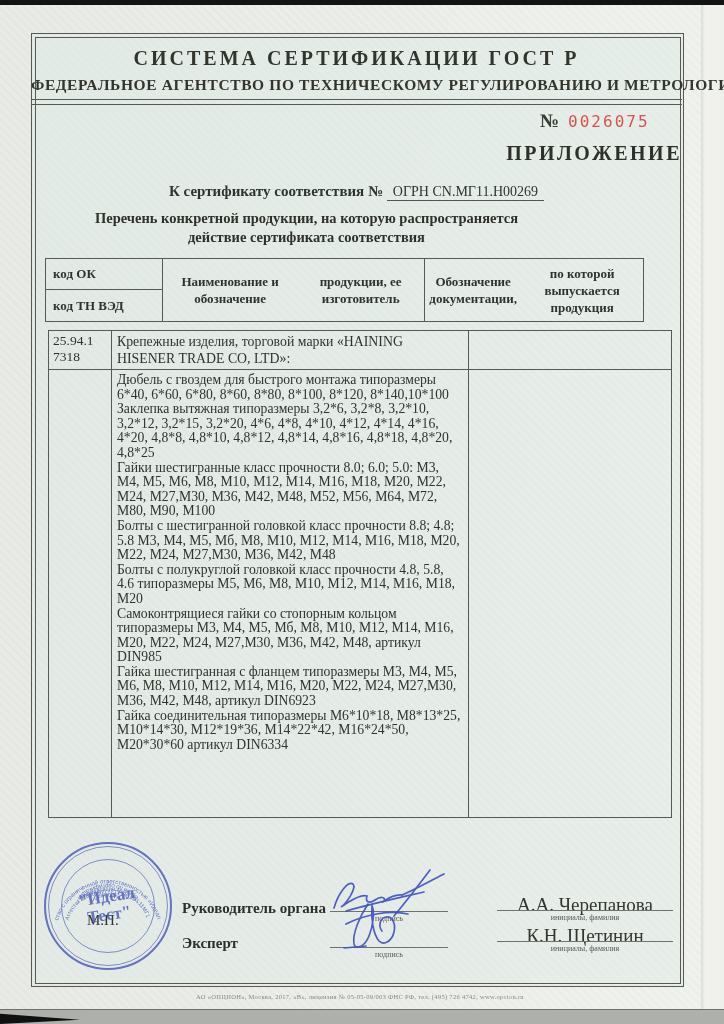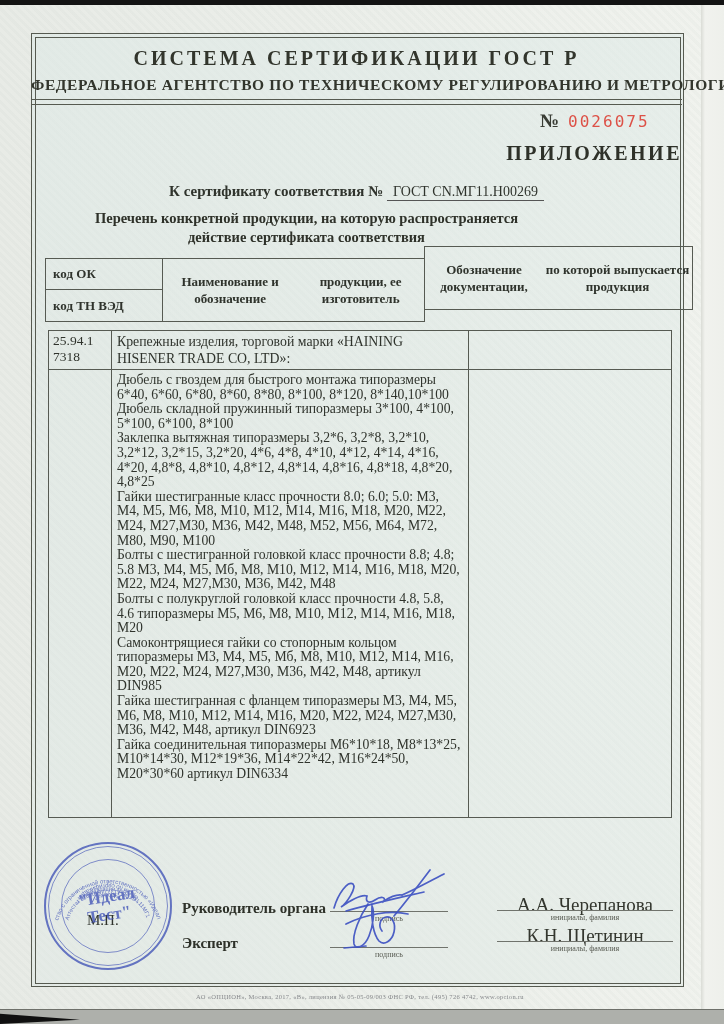--- a/index.html
+++ b/index.html
@@ -47,21 +47,21 @@
   .subtitle { position:absolute; left:31px; top:209px; width:551px; text-align:center;
     font-weight:bold; font-size:14.5px; line-height:19px; color:#2e3129; }
 
   
   .th { position:absolute; border:1px solid #565a52; box-sizing:border-box; font-weight:bold; font-size:13px; }
   .th1 { left:45px; top:258px; width:118px; height:64px; }
   .th1 .t { position:absolute; top:7px; left:7px; }
   .th1 .d { position:absolute; top:30px; left:0; right:0; border-top:1px solid #565a52; }
   .th1 .b { position:absolute; top:39px; left:7px; }
   .th2 { left:162px; top:258px; width:263px; height:64px; }
-  .th3 { left:424px; top:246px; width:269px; height:64px; }
+  .th3 { left:424px; top:258px; width:220px; height:64px; }
   .th.center { display:flex; flex-direction:row; justify-content:center; align-items:center; line-height:17px; text-align:center; }
 
   
   .tbl { position:absolute; left:48px; top:330px; width:624px; height:488px;
     border:1px solid #565a52; box-sizing:border-box; }
   .tbl .v1 { position:absolute; left:62px; top:0; bottom:0; border-left:1px solid #565a52; }
   .tbl .v2 { position:absolute; left:419px; top:0; bottom:0; border-left:1px solid #565a52; }
   .tbl .h1 { position:absolute; top:38px; left:0; right:0; border-top:1px solid #565a52; }
   .cell-code { position:absolute; left:4px; top:2px; font-size:13.5px; line-height:16px; }
   .cell-intro { position:absolute; left:68px; top:3px; width:344px; font-size:13.8px; line-height:16.5px; }
@@ -97,21 +97,21 @@
 
   <div class="form-no">
     <span class="nsign">№</span>
     <span class="digits">0026075</span>
   </div>
 
   <div class="doc-title">ПРИЛОЖЕНИЕ</div>
 
   <div class="cert-line">
     <span class="lbl">К сертификату соответствия №</span>
-    <span class="num">ГОСТ CN.МГ11.Н00269</span>
+    <span class="num">ОГРН CN.МГ11.Н00269</span>
   </div>
 
   <div class="subtitle">
     <div>Перечень конкретной продукции,  на которую распространяется</div>
     <div>действие сертификата соответствия</div>
   </div>
 
   <div class="th th1">
     <div class="t">код ОК</div>
     <div class="d"></div>
@@ -130,21 +130,20 @@
     <div class="v1"></div>
     <div class="v2"></div>
     <div class="h1"></div>
     <div class="cell-code">
       <div>25.94.1</div>
       <div>7318</div>
     </div>
     <div class="cell-intro">Крепежные изделия, торговой марки «HAINING HISENER TRADE CO, LTD»:</div>
     <div class="cell-items">
         <div class="item">Дюбель с гвоздем для быстрого монтажа типоразмеры 6*40, 6*60, 6*80, 8*60, 8*80, 8*100, 8*120, 8*140,10*100</div>
-        <div class="item">Дюбель складной пружинный типоразмеры 3*100, 4*100, 5*100, 6*100, 8*100</div>
         <div class="item">Заклепка вытяжная типоразмеры 3,2*6, 3,2*8, 3,2*10, 3,2*12, 3,2*15, 3,2*20, 4*6, 4*8, 4*10, 4*12, 4*14, 4*16, 4*20, 4,8*8, 4,8*10, 4,8*12, 4,8*14, 4,8*16, 4,8*18, 4,8*20, 4,8*25</div>
         <div class="item">Гайки шестигранные класс прочности 8.0; 6.0; 5.0: М3, М4, М5, М6, М8, М10, М12, М14, М16, М18, М20, М22, М24, М27,М30, М36, М42, М48, М52, М56, М64, М72, М80, М90, М100</div>
         <div class="item">Болты с шестигранной головкой класс прочности 8.8; 4.8; 5.8 М3, М4, М5, Мб, М8, М10, М12, М14, М16, М18, М20, М22, М24, М27,М30, М36, М42, М48</div>
         <div class="item">Болты с полукруглой головкой класс прочности 4.8, 5.8, 4.6 типоразмеры М5, М6, М8, М10, М12, М14, М16, М18, М20</div>
         <div class="item">Самоконтрящиеся гайки со стопорным кольцом типоразмеры М3, М4, М5, Мб, М8, М10, М12, М14, М16, М20, М22, М24, М27,М30, М36, М42, М48, артикул DIN985</div>
         <div class="item">Гайка шестигранная с фланцем типоразмеры М3, М4, М5, М6, М8, М10, М12, М14, М16, М20, М22, М24, М27,М30, М36, М42, М48, артикул DIN6923</div>
         <div class="item">Гайка соединительная типоразмеры М6*10*18, М8*13*25, М10*14*30, М12*19*36, М14*22*42, М16*24*50, М20*30*60 артикул DIN6334</div>
       </div>
   </div>
 

